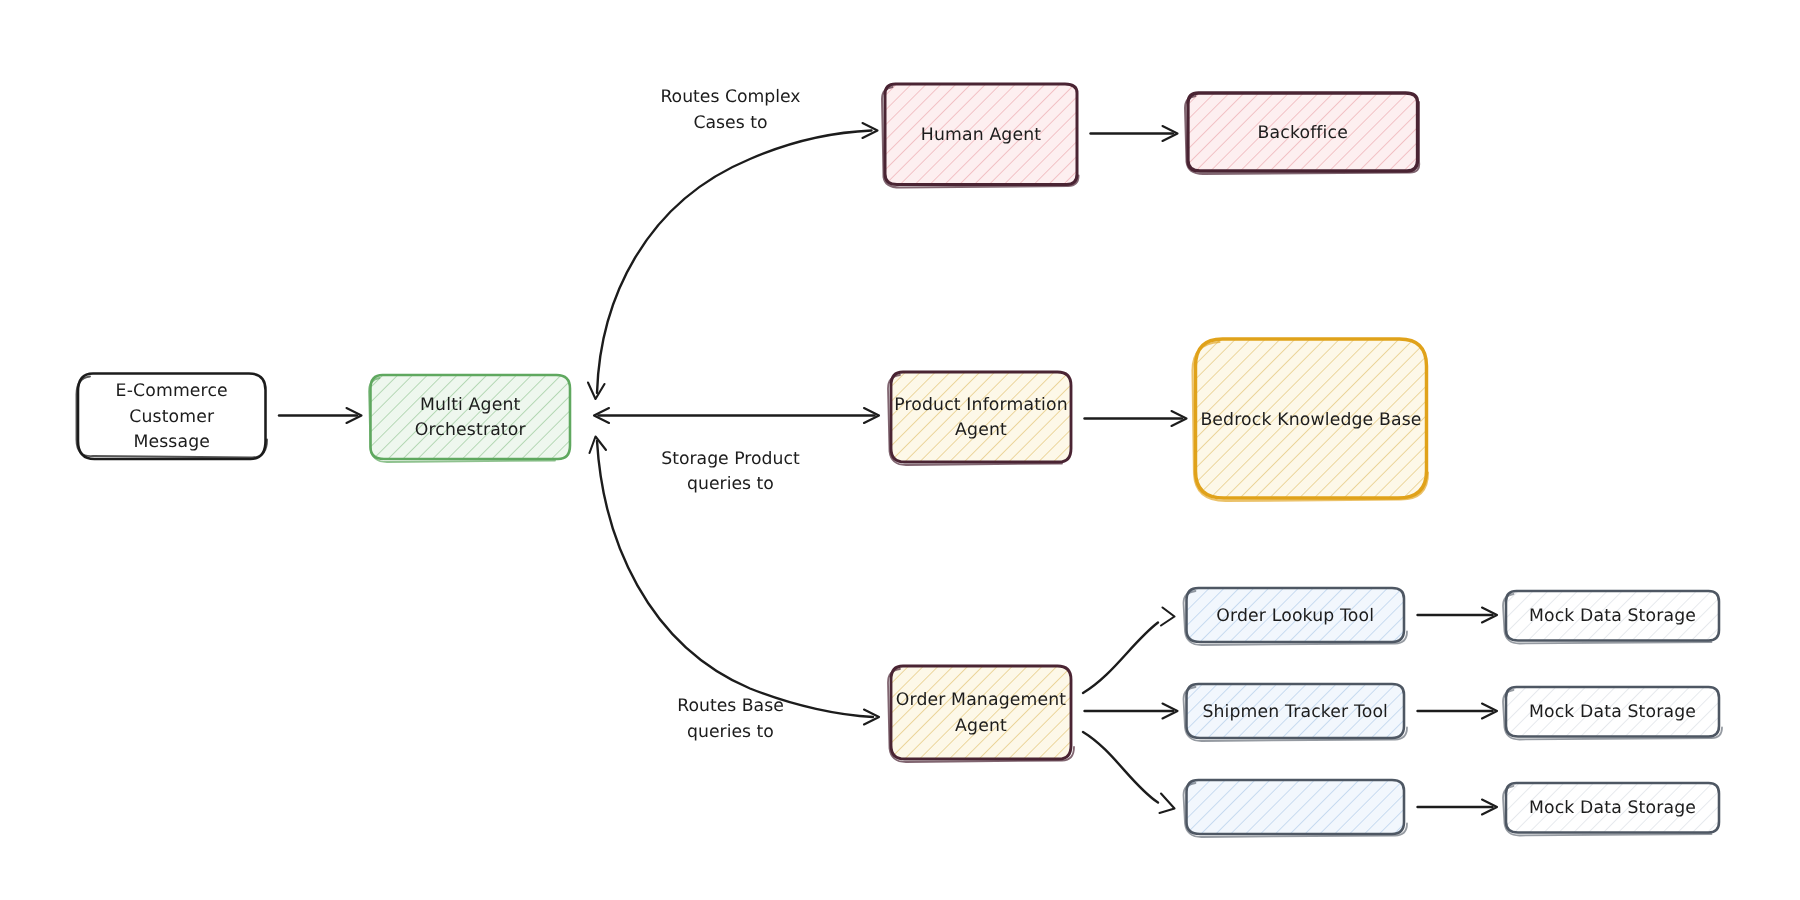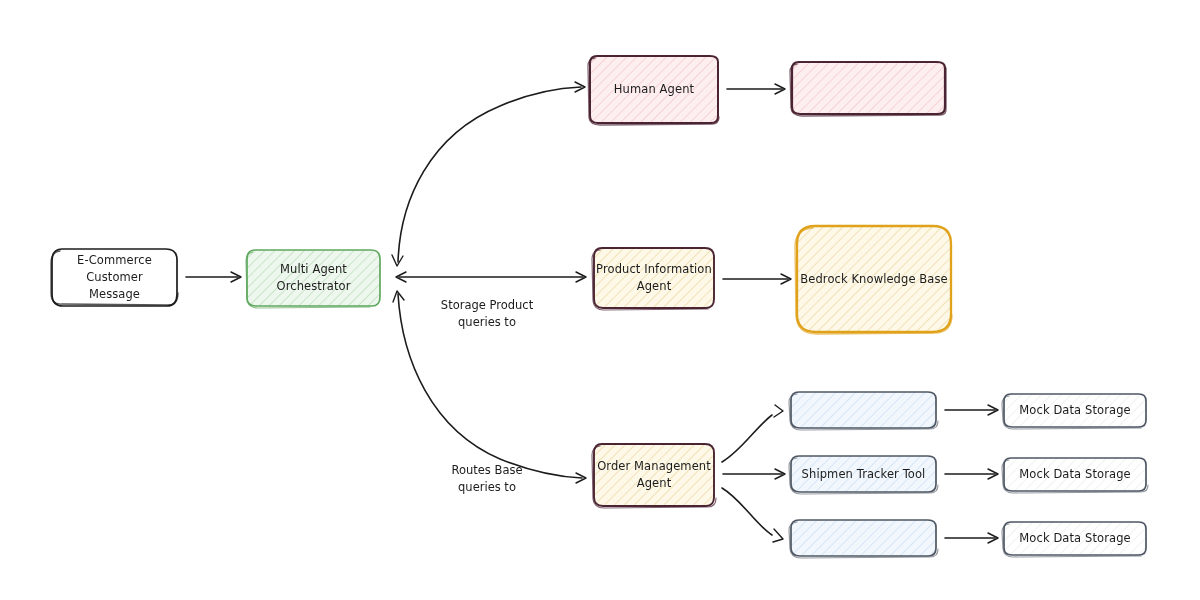--- a/index.html
+++ b/index.html
@@ -228,39 +228,43 @@
 
   <div class="node-label" style="left:52px;  top:249px; width:125px; height:57px;">E-Commerce
 Customer
 Message</div>
 
   <div class="node-label" style="left:247px; top:250px; width:133px; height:56px;">Multi Agent
 Orchestrator</div>
 
   <div class="node-label" style="left:590px; top:56px;  width:128px; height:67px;">Human Agent</div>
 
+  <div class="node-label" style="left:792px; top:62px;  width:153px; height:52px;">Backoffice</div>
 
   <div class="node-label" style="left:589px; top:248px; width:130px; height:60px;">Product Information
 Agent</div>
 
   <div class="node-label" style="left:797px; top:226px; width:154px; height:106px;">Bedrock Knowledge Base</div>
 
   <div class="node-label" style="left:591px; top:444px; width:126px; height:62px;">Order Management
 Agent</div>
 
+  <div class="node-label" style="left:791px; top:392px; width:145px; height:36px;">Order Lookup Tool</div>
 
   <div class="node-label" style="left:791px; top:456px; width:145px; height:36px;">Shipmen Tracker Tool</div>
 
 
   <div class="node-label" style="left:1004px; top:394px; width:142px; height:33px;">Mock Data Storage</div>
 
   <div class="node-label" style="left:1004px; top:458px; width:142px; height:33px;">Mock Data Storage</div>
 
   <div class="node-label" style="left:1004px; top:522px; width:142px; height:33px;">Mock Data Storage</div>
 
+  <div class="edge-label" style="left:424px; top:55px;  width:126px; height:36px;">Routes Complex
+Cases to</div>
 
   <div class="edge-label" style="left:424px; top:296px; width:126px; height:36px;">Storage Product
 queries to</div>
 
   <div class="edge-label" style="left:424px; top:461px; width:126px; height:36px;">Routes Base
 queries to</div>
 
 </div>
 
 </body></html>

